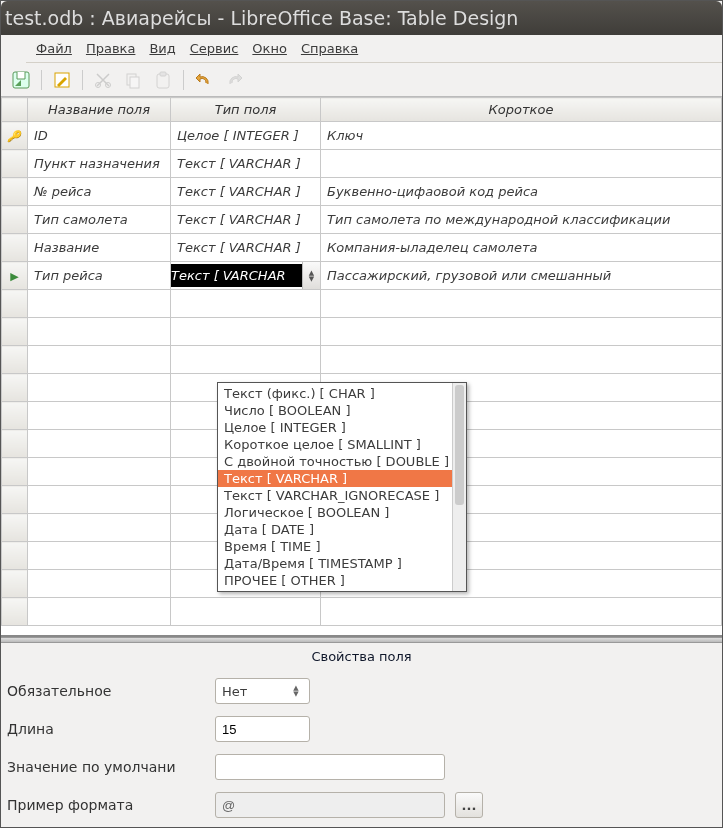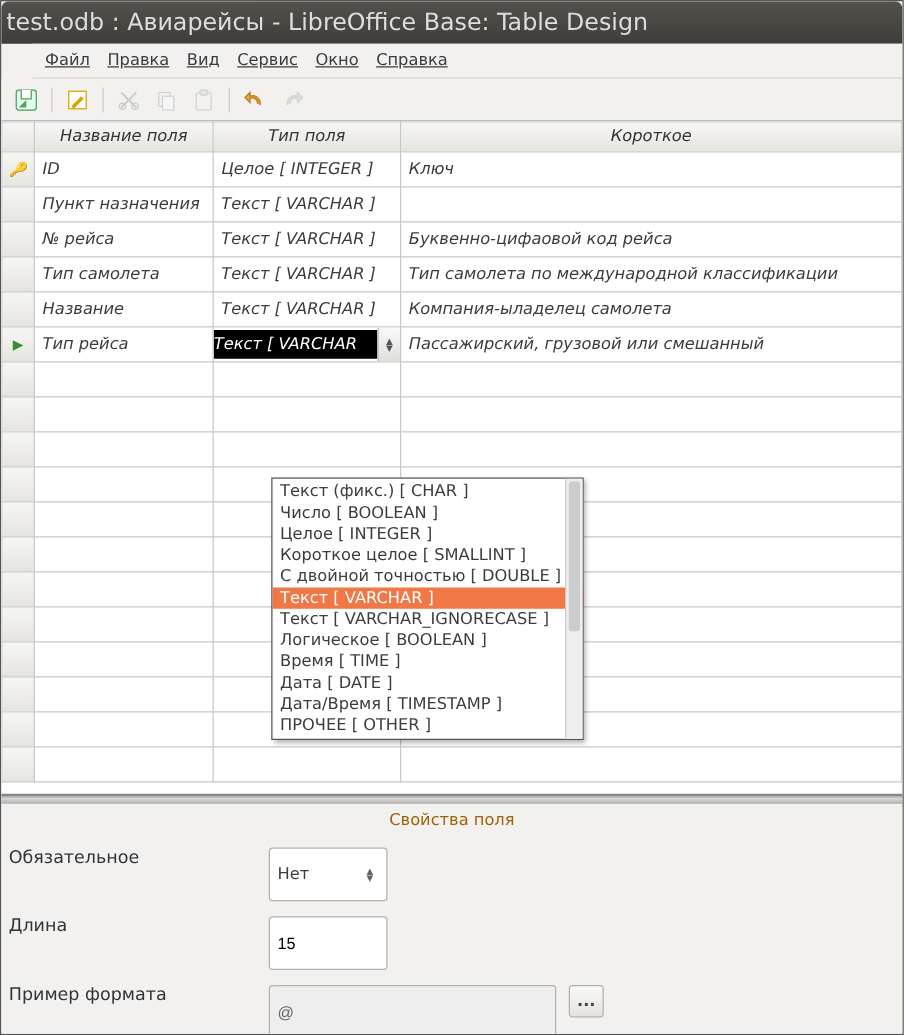--- a/index.html
+++ b/index.html
@@ -186,37 +186,38 @@
     border-bottom: 1px solid #999;
   }
   .props {
     background: #f2f1f0;
     padding: 4px 0 0 0;
   }
   .props-title {
     text-align: center;
     font-size: 13px;
     padding: 2px 0 8px 0;
-    color: #a16207;
+    color: #0f172a;
   }
   .prop-row {
     display: flex;
+    align-items: center;
     padding: 6px 4px;
     gap: 10px;
   }
   .prop-label {
     width: 200px;
     padding-left: 2px;
     font-size: 14px;
     color: #333;
     overflow: hidden;
     white-space: nowrap;
   }
   .prop-input {
-    height: 43px;
+    height: 26px;
     border: 1px solid #b5b1a9;
     border-radius: 3px;
     background: #fff;
     padding: 2px 6px;
     font-size: 13px;
   }
   .prop-combo {
     width: 95px;
     display: flex;
     align-items: center;
@@ -450,22 +451,22 @@
   <div class="dropdown">
     <div class="dlist" id="type-list">
         <div class="ditem">Текст (фикс.) [ CHAR ]</div>
         <div class="ditem">Число [ BOOLEAN ]</div>
         <div class="ditem">Целое [ INTEGER ]</div>
         <div class="ditem">Короткое целое [ SMALLINT ]</div>
         <div class="ditem">С двойной точностью [ DOUBLE ]</div>
         <div class="ditem sel">Текст [ VARCHAR ]</div>
         <div class="ditem">Текст [ VARCHAR_IGNORECASE ]</div>
         <div class="ditem">Логическое [ BOOLEAN ]</div>
+        <div class="ditem">Дата [ DATE ]</div>
         <div class="ditem">Время [ TIME ]</div>
-        <div class="ditem">Дата [ DATE ]</div>
         <div class="ditem">Дата/Время [ TIMESTAMP ]</div>
         <div class="ditem">ПРОЧЕЕ [ OTHER ]</div>
       </div>
     <div class="dscroll"></div>
   </div>
 </div>
 
 <div class="divider"></div>
 
 <div class="props">
@@ -480,19 +481,23 @@
           <span>▼</span>
         </span>
     </div>
   </div>
 
   <div class="prop-row">
     <div class="prop-label">Длина</div>
     <input class="prop-input prop-text" value="15" style="">
   </div>
 
+  <div class="prop-row">
+    <div class="prop-label">Значение по умолчани</div>
+    <input class="prop-input prop-long" value="" style="">
+  </div>
 
   <div class="prop-row">
     <div class="prop-label">Пример формата</div>
     <input class="prop-input prop-long" style="background: rgb(238, 238, 238); color: rgb(102, 102, 102);" value="@">
     <div class="prop-btn">...</div>
   </div>
 </div>
 
 </body></html>

